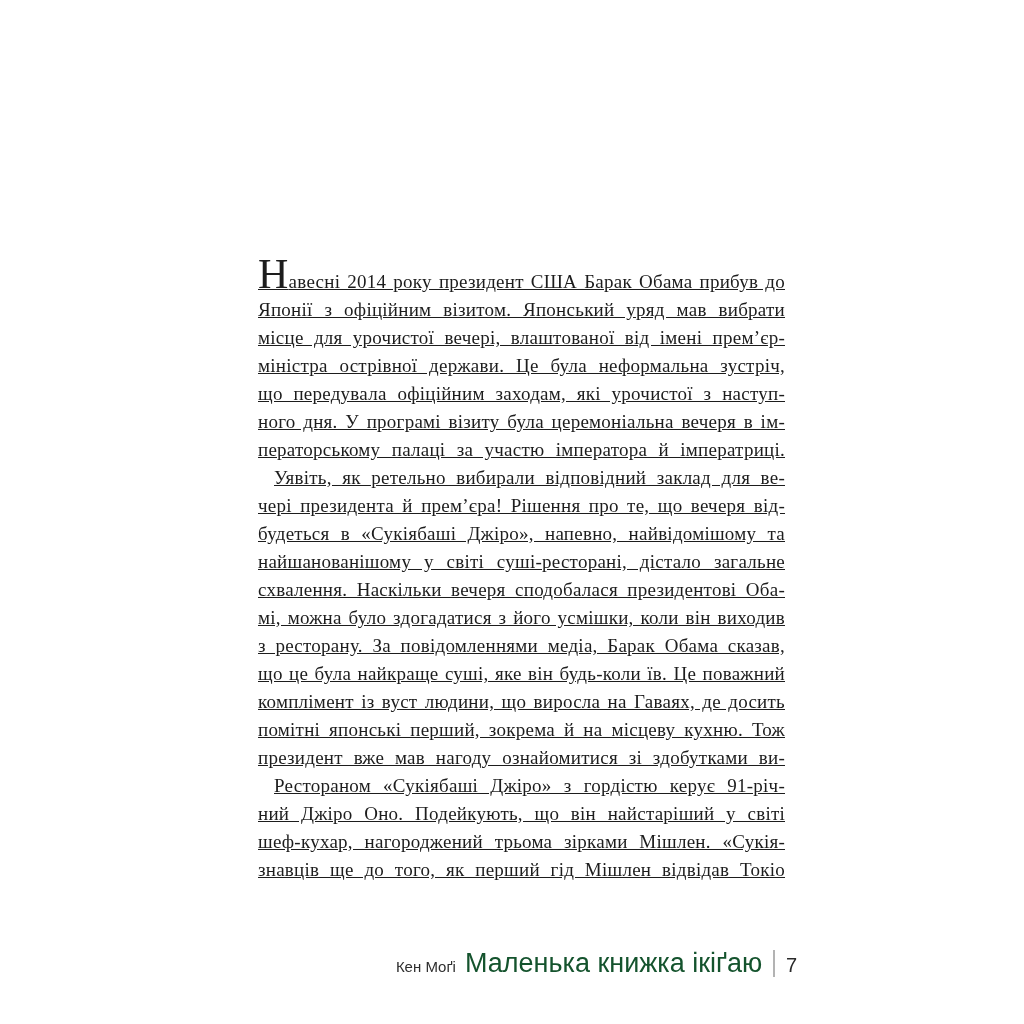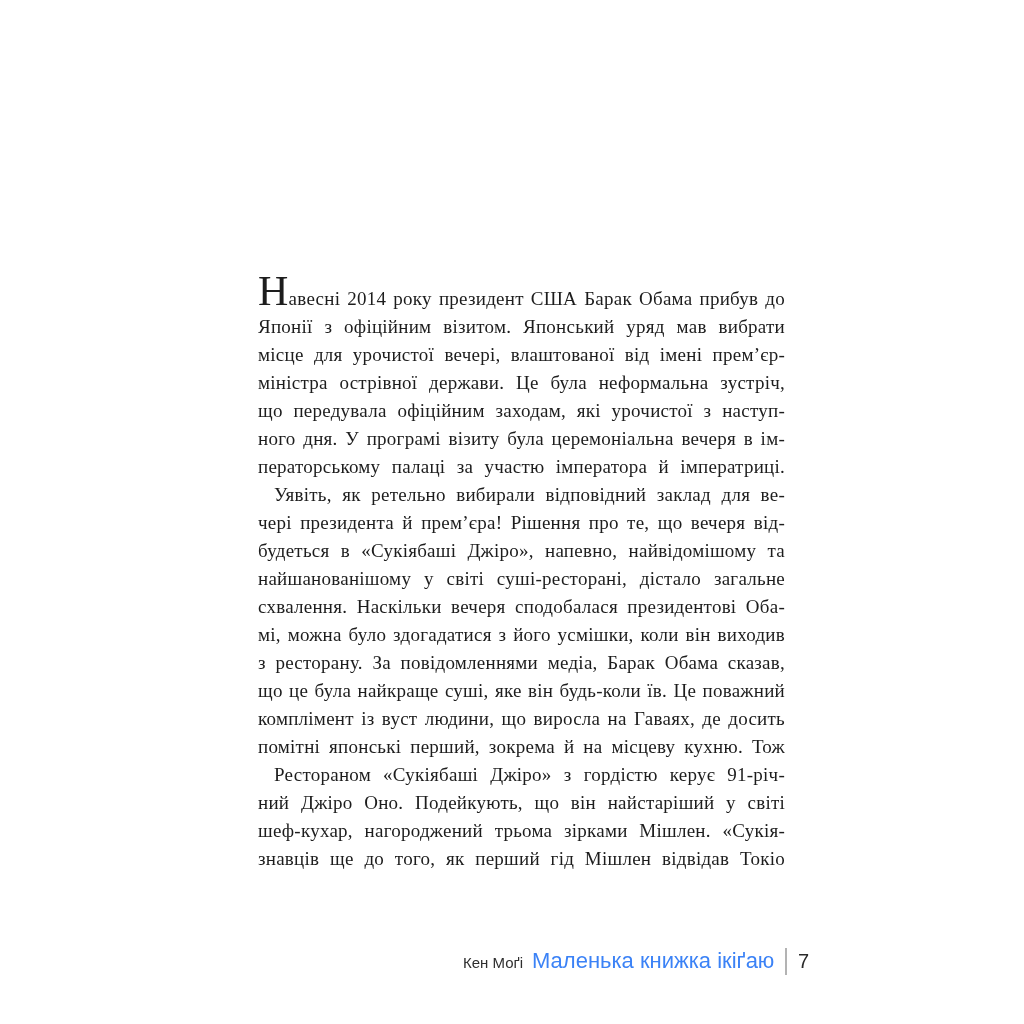--- a/index.html
+++ b/index.html
@@ -15,27 +15,28 @@
     font-family: "Liberation Serif", serif;
   }
   .page {
     position: absolute;
     inset: 0;
     background: #ffffff;
   }
   .text-block {
     position: absolute;
     left: 258px;
-    top: 277px;
+    top: 260px;
     width: 527px;
     font-family: "Liberation Serif", serif;
     font-size: 19px;
     line-height: 28px;
     color: #1d1d1d;
     letter-spacing: 0.25px;
+    text-decoration: underline;
   }
   .paragraph {
     margin: 0;
   }
   .line {
     text-align: justify;
     text-align-last: justify;
     white-space: normal;
   }
   .line-left {
@@ -46,35 +47,35 @@
   }
   .drop-cap {
     font-size: 42px;
     line-height: 28px;
     vertical-align: baseline;
     letter-spacing: 0.25px;
   }
   .running-footer {
     position: absolute;
     top: 948px;
-    right: 215px;
+    right: 227px;
     display: flex;
     align-items: baseline;
     font-family: "Liberation Sans", sans-serif;
     color: #1f1f1f;
     white-space: nowrap;
   }
   .footer-author {
     font-size: 15px;
     color: #2e2e2e;
     margin-right: 9px;
   }
   .footer-title {
-    font-size: 22px;
-    color: #3b82f6;
+    font-size: 27px;
+    color: #14532d;
   }
   .footer-sep {
     width: 1.5px;
     height: 27px;
     background: #b3b3b3;
     align-self: center;
     margin: 0 11px;
   }
   .footer-page-num {
     font-size: 20px;
@@ -100,20 +101,21 @@
         <div class="line line-indent">Уявіть, як ретельно вибирали відповідний заклад для ве-</div>
         <div class="line">чері президента й прем’єра! Рішення про те, що вечеря від-</div>
         <div class="line">будеться в «Сукіябаші Джіро», напевно, найвідомішому та</div>
         <div class="line">найшанованішому у світі суші-ресторані, дістало загальне</div>
         <div class="line">схвалення. Наскільки вечеря сподобалася президентові Оба-</div>
         <div class="line">мі, можна було здогадатися з його усмішки, коли він виходив</div>
         <div class="line">з ресторану. За повідомленнями медіа, Барак Обама сказав,</div>
         <div class="line">що це була найкраще суші, яке він будь-коли їв. Це поважний</div>
         <div class="line">комплімент із вуст людини, що виросла на Гаваях, де досить</div>
         <div class="line">помітні японські перший, зокрема й на місцеву кухню. Тож</div>
+        <div class="line">президент вже мав нагоду ознайомитися зі здобутками ви-</div>
       </div>
       <div class="paragraph">
         <div class="line line-indent">Рестораном «Сукіябаші Джіро» з гордістю керує 91-річ-</div>
         <div class="line">ний Джіро Оно. Подейкують, що він найстаріший у світі</div>
         <div class="line">шеф-кухар, нагороджений трьома зірками Мішлен. «Сукія-</div>
         <div class="line">знавців ще до того, як перший гід Мішлен відвідав Токіо</div>
       </div>
     </div>
 
   <div class="running-footer">

